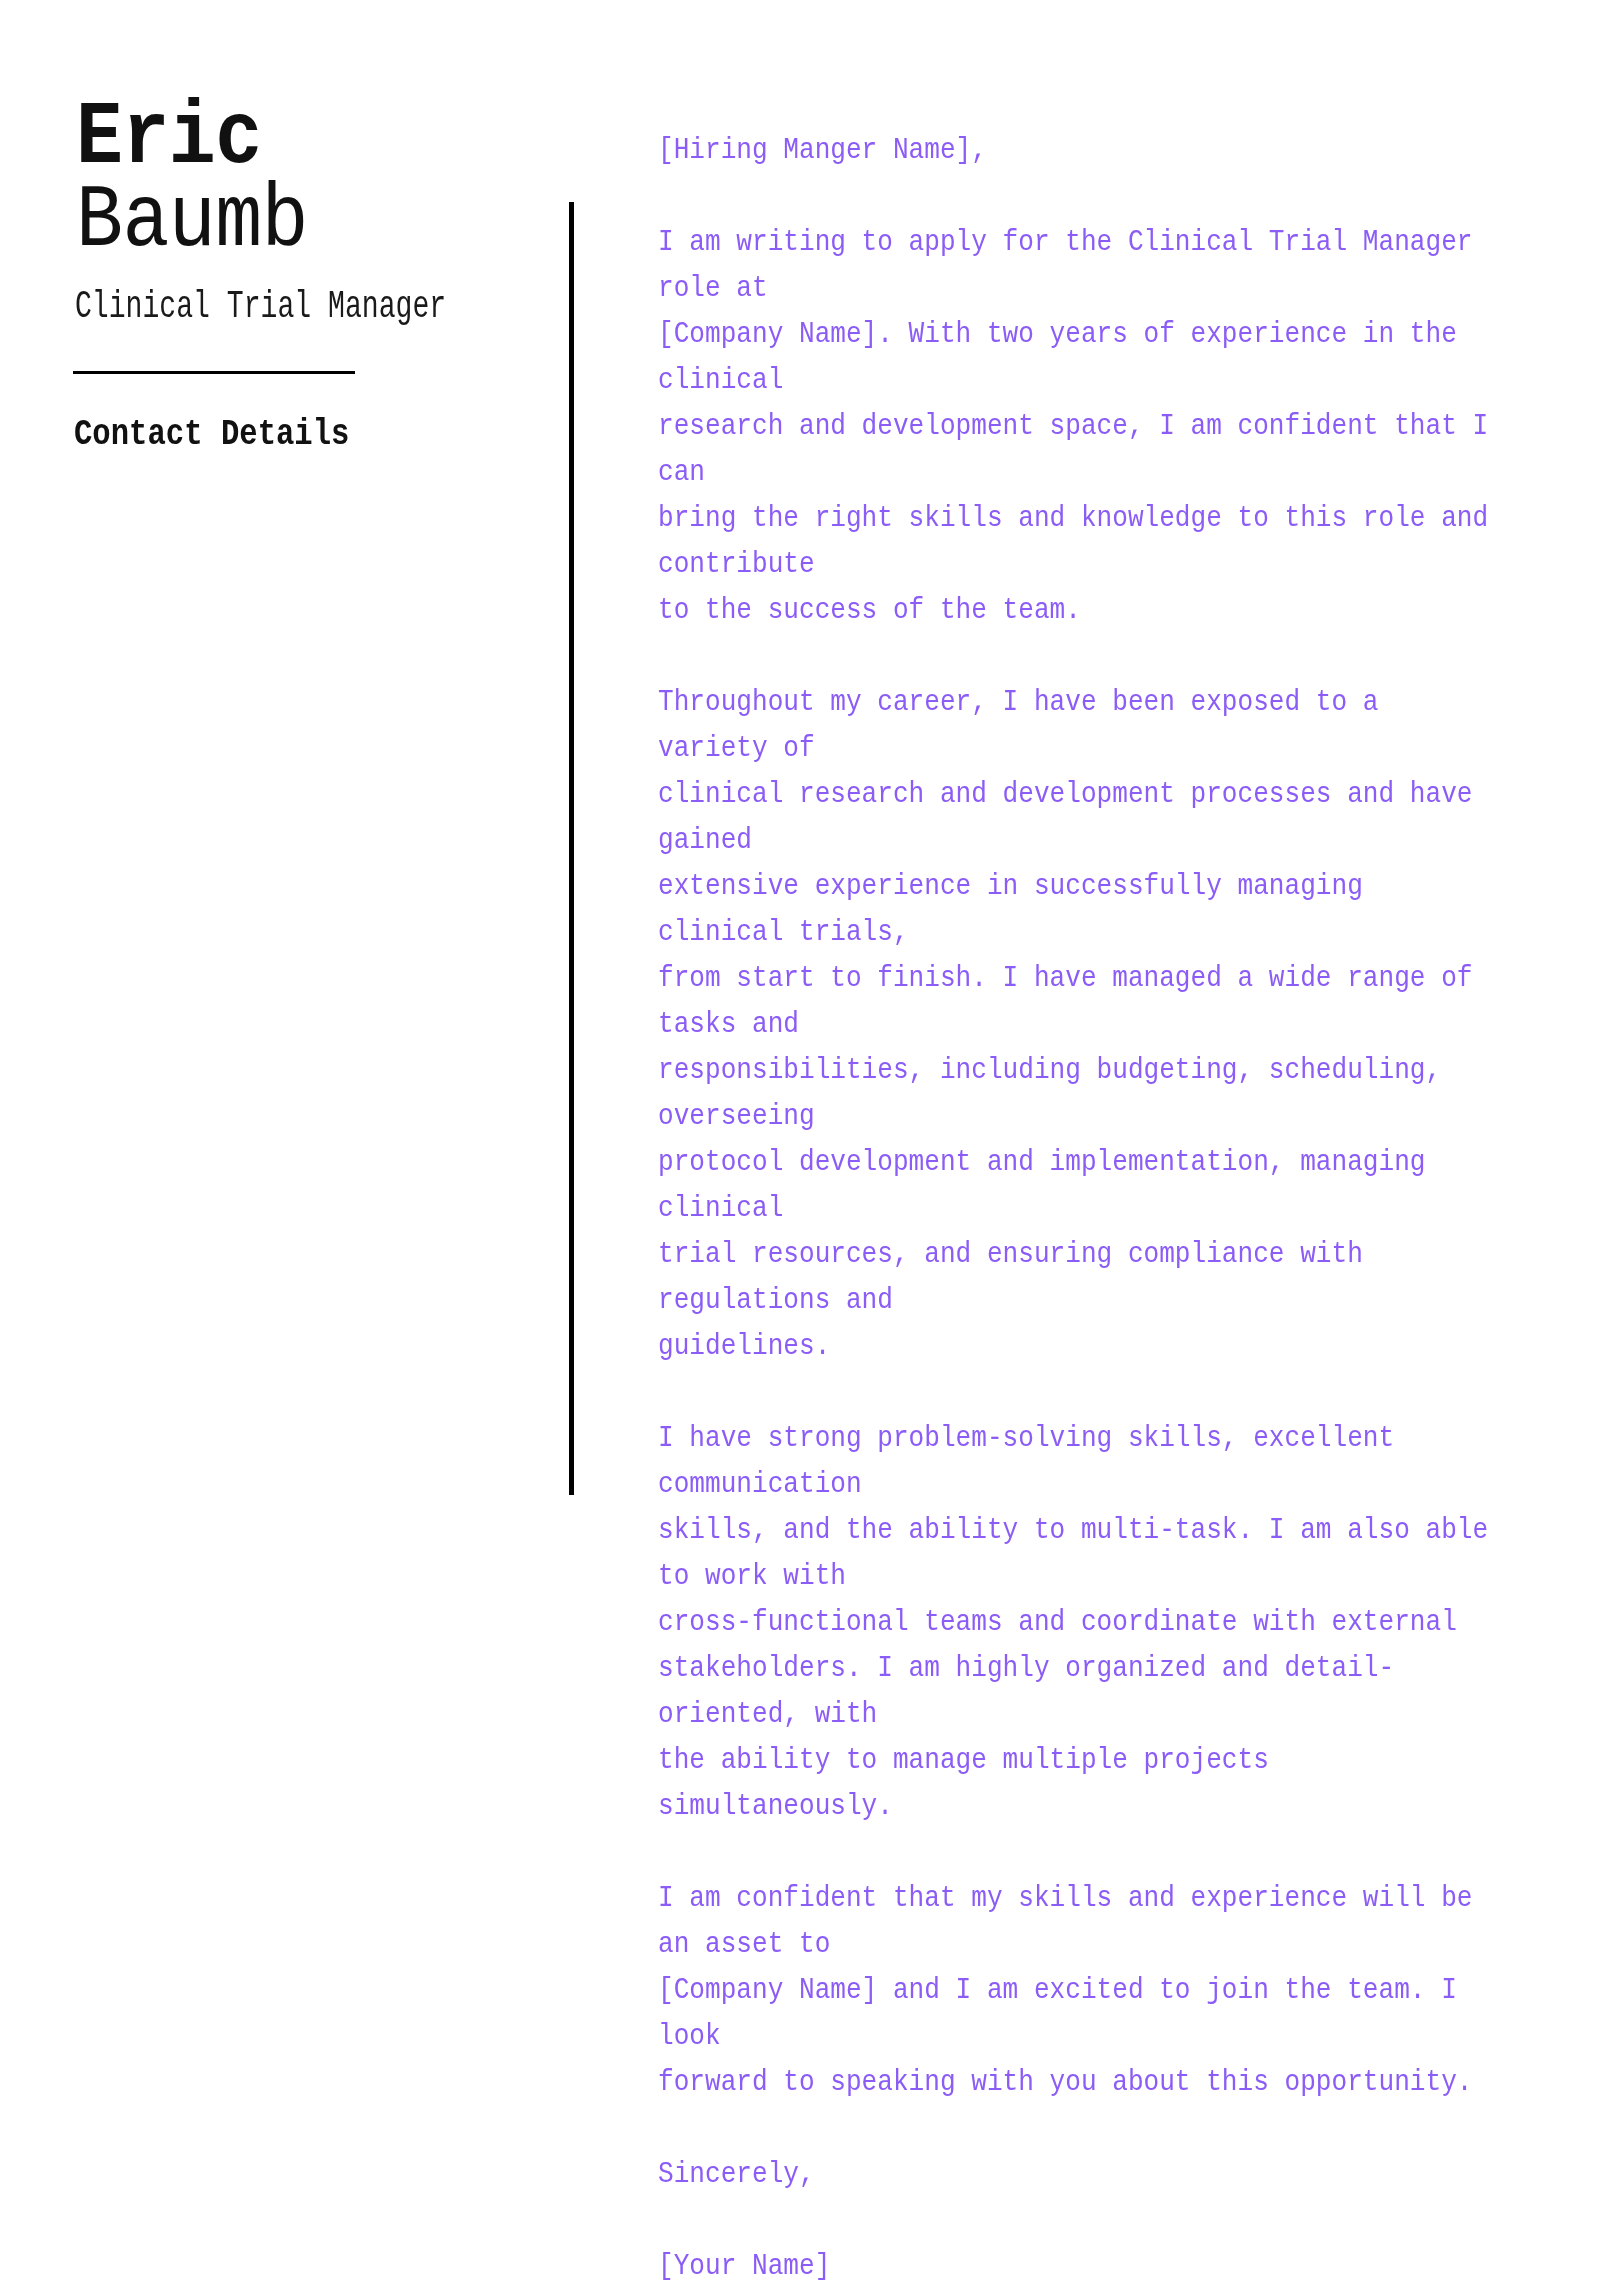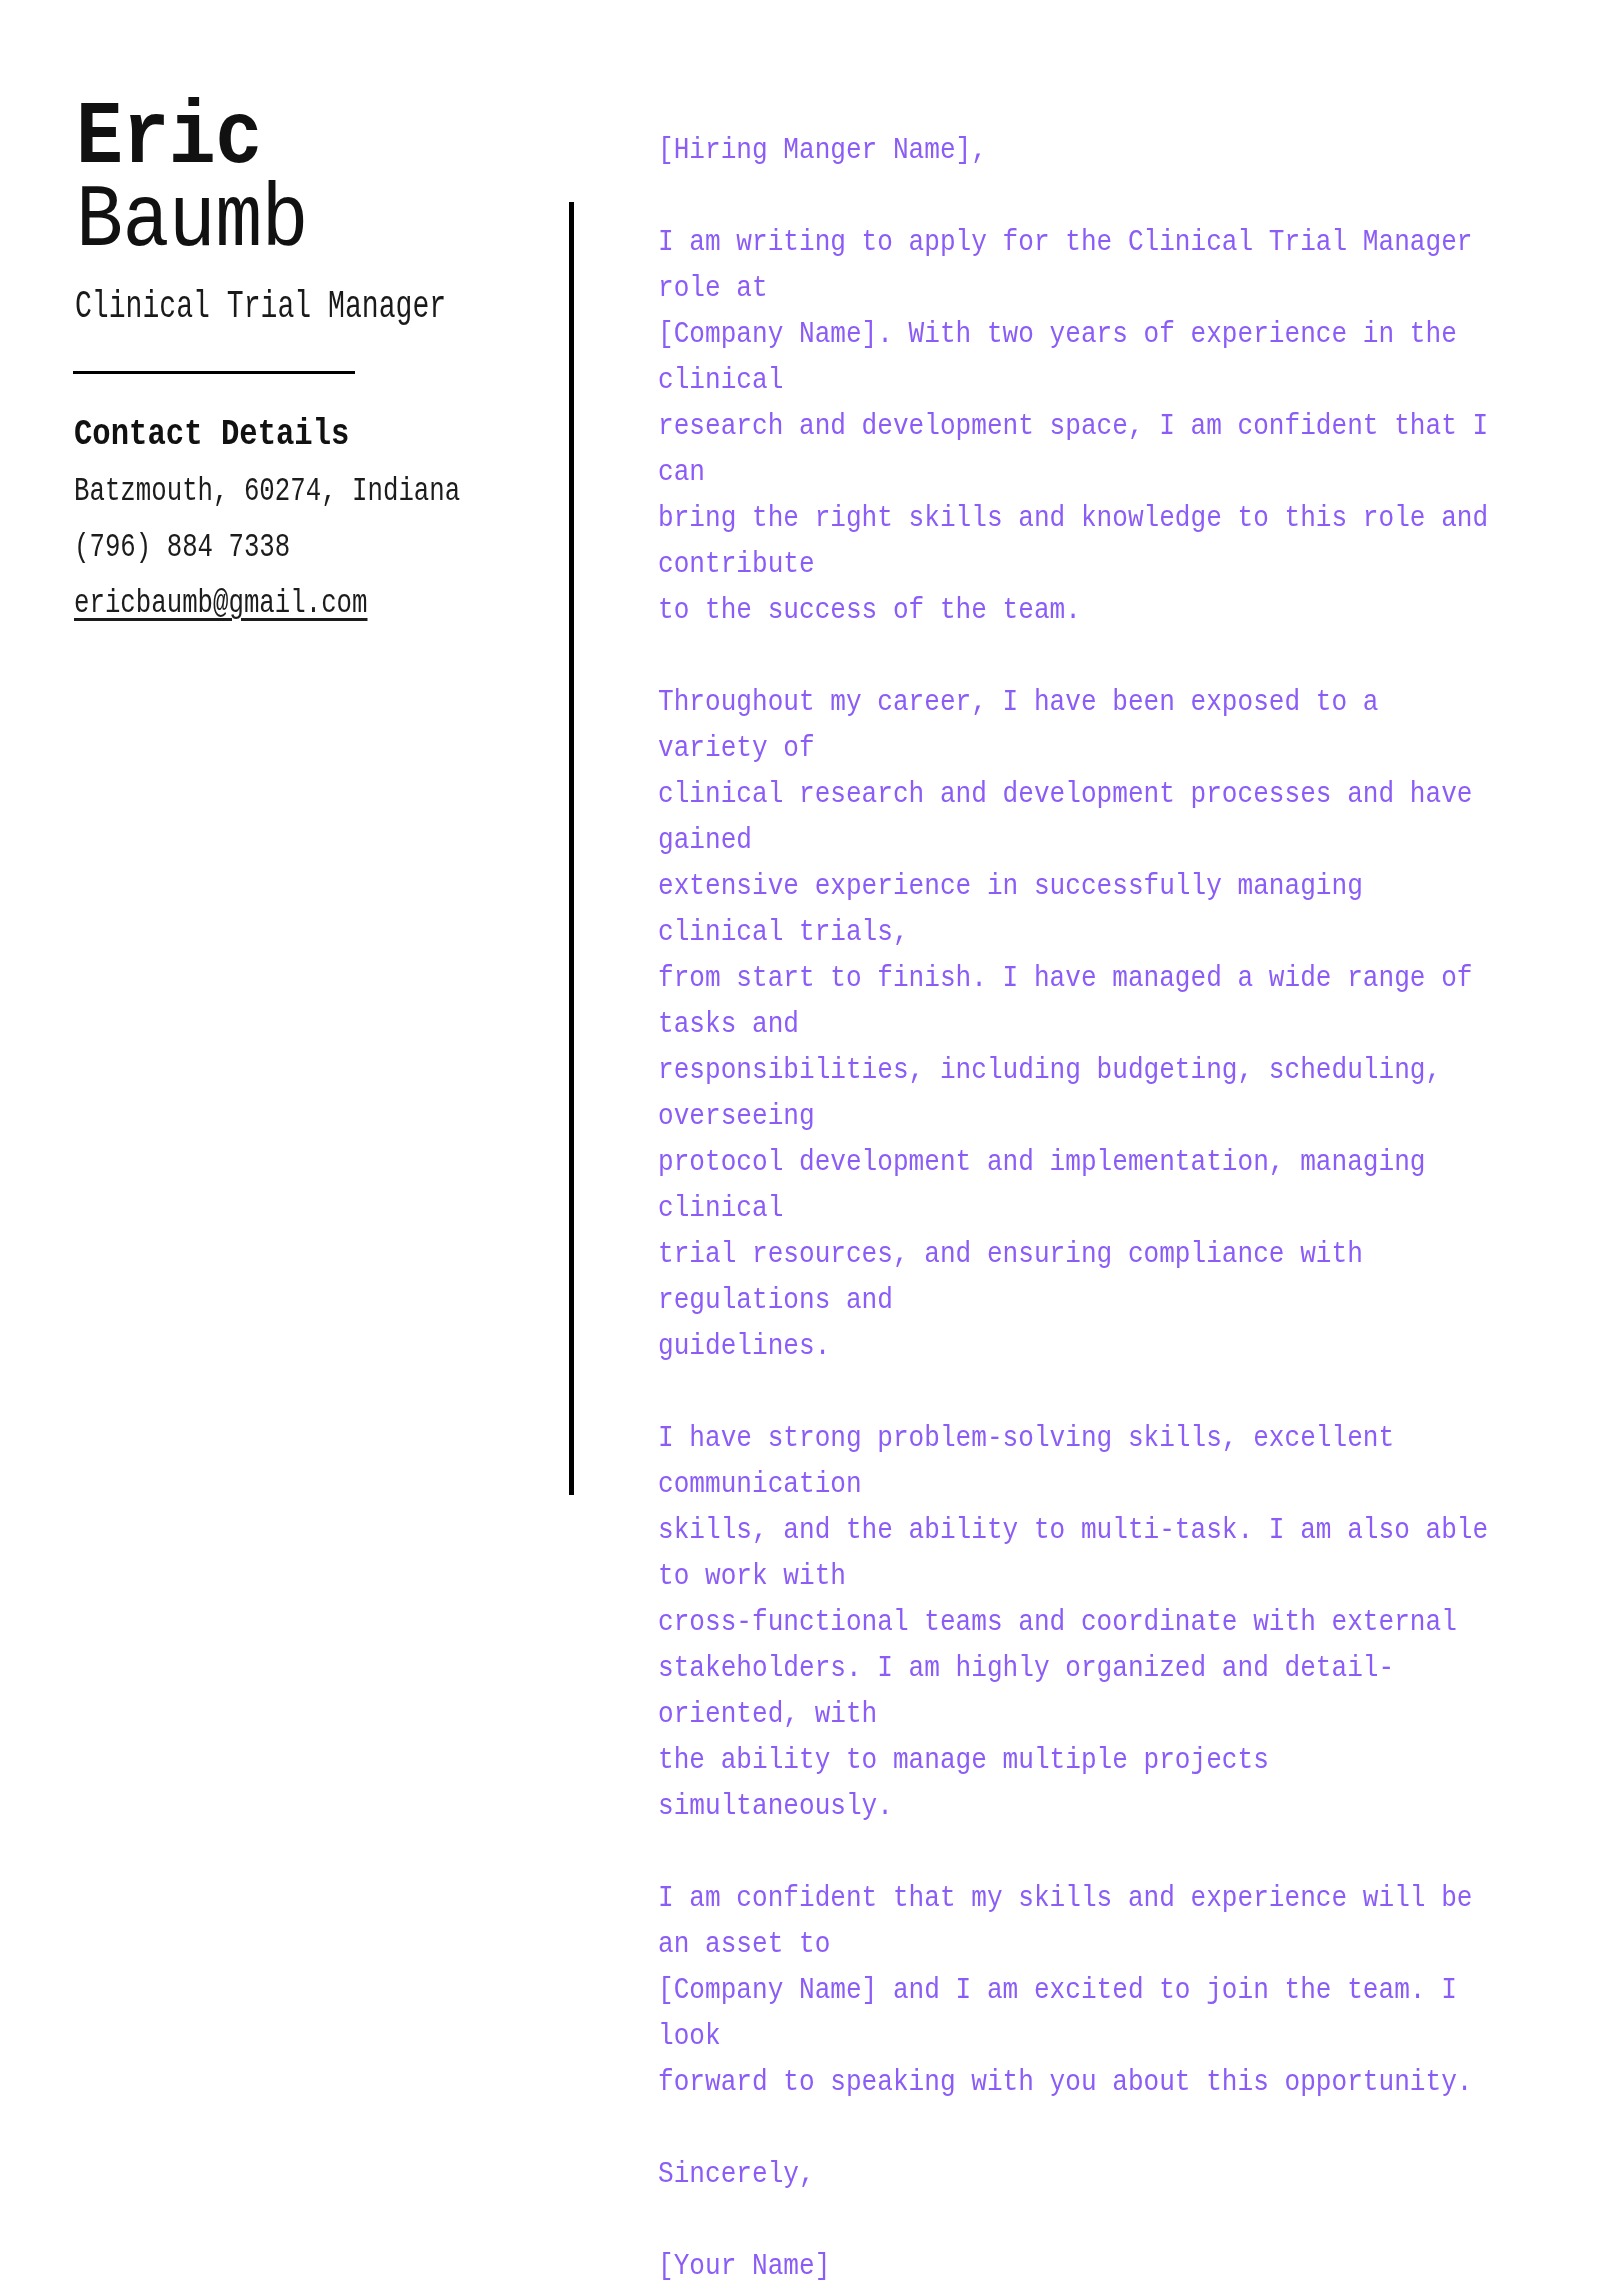--- a/index.html
+++ b/index.html
@@ -122,25 +122,20 @@
     <span class="first">Eric</span>
     <span class="last">Baumb</span>
   </div>
 
   <div class="job-title">Clinical Trial Manager</div>
 
   <div class="rule"></div>
 
   <div class="contact-heading">Contact Details</div>
 
-  <div class="contact-list">
-    <div class="contact-item">Batzmouth, 60274, Indiana</div>
-    <div class="contact-item">(796) 884 7338</div>
-    <div class="contact-item"><a class="email">ericbaumb@gmail.com</a></div>
-  </div>
 
   <div class="divider"></div>
 
   <div class="letter">
     <p>[Hiring Manger Name],</p>
     <div>
         <p>I am writing to apply for the Clinical Trial Manager role at
 [Company Name]. With two years of experience in the clinical
 research and development space, I am confident that I can
 bring the right skills and knowledge to this role and contribute

